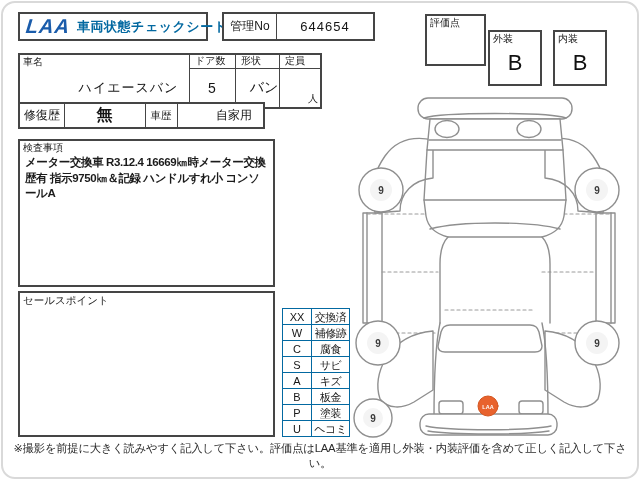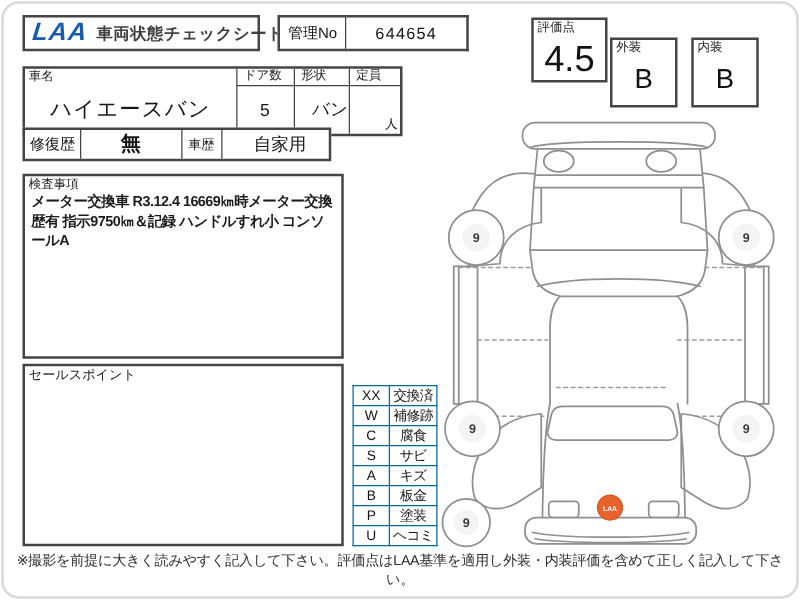--- a/index.html
+++ b/index.html
@@ -7,34 +7,34 @@
     position:relative;width:640px;height:480px;background:#fff;overflow:hidden;
     font-family:"Liberation Sans","DejaVu Sans",sans-serif;color:#151515;
   }
   .frame{position:absolute;inset:1px;border:2px solid #d9d9d9;border-radius:14px;pointer-events:none;}
   .abs{position:absolute;box-sizing:border-box;}
   .box{border:2px solid #454545;background:#fff;}
   .corner-label{position:absolute;top:1px;left:3px;font-size:10px;color:#222;line-height:12px;white-space:nowrap;}
   
   .logo-box{left:18px;top:12px;width:190px;height:29px;display:flex;align-items:center;gap:7px;padding:0 6px;}
   .logo{font-size:20px;font-weight:800;font-style:italic;letter-spacing:1px;color:#1a5cab;transform:skewX(-6deg);}
-  .sheet-title{font-size:13px;font-weight:700;color:#404040;letter-spacing:0.5px;white-space:nowrap;}
+  .sheet-title{font-size:13px;font-weight:700;color:#0369a1;letter-spacing:0.5px;white-space:nowrap;}
   .mgmt-label{left:222px;top:12px;width:56px;height:29px;display:flex;align-items:center;justify-content:center;font-size:12px;}
   .mgmt-value{left:277px;top:12px;width:98px;height:29px;display:flex;align-items:center;justify-content:center;font-size:13px;letter-spacing:1px;border-left:none;}
   .score-box{left:425px;top:14px;width:61px;height:52px;padding-left:14px;}
   .score-value{position:absolute;left:0;right:0;top:16px;text-align:center;font-size:29px;color:#111;}
   .grade-box{top:30px;width:54px;height:56px;}
   .grade-ext{left:488px;}
   .grade-int{left:553px;}
   .grade-value{position:absolute;left:0;right:0;top:18px;text-align:center;font-size:22px;color:#111;}
   
   .veh-table{left:18px;top:53px;width:304px;height:56px;}
   .vline{position:absolute;top:0;bottom:0;width:1px;background:#454545;}
   .hline{position:absolute;height:1px;background:#454545;}
-  .veh-name-value{position:absolute;left:0;top:13px;width:169px;bottom:0;display:flex;align-items:center;justify-content:center;font-size:17px;letter-spacing:1px;}
+  .veh-name-value{position:absolute;left:0;top:13px;width:169px;bottom:0;display:flex;align-items:center;justify-content:center;font-size:13px;letter-spacing:1px;padding-left:24px;}
   .col-head{position:absolute;top:0;height:13px;font-size:10px;line-height:12px;padding-left:6px;color:#222;}
   .col-val{position:absolute;top:13px;bottom:0;display:flex;align-items:center;justify-content:center;font-size:14px;}
   .capacity-unit{position:absolute;right:2px;bottom:1px;font-size:10px;}
   
   .rep-table{left:18px;top:102px;width:247px;height:27px;}
   .rep-cell{position:absolute;top:0;bottom:0;display:flex;align-items:center;justify-content:center;}
   
   .inspection-box{left:18px;top:139px;width:257px;height:148px;padding-left:20px;}
   .inspection-text{position:absolute;left:5px;right:4px;top:14px;font-size:11.5px;letter-spacing:-0.4px;line-height:1.35;font-weight:600;color:#1b1b1b;}
   .sales-box{left:18px;top:291px;width:257px;height:146px;}
@@ -55,21 +55,20 @@
 
   <div class="abs box logo-box">
     <span class="logo">LAA</span>
     <span class="sheet-title">車両状態チェックシート</span>
   </div>
   <div class="abs box mgmt-label">管理No</div>
   <div class="abs box mgmt-value">644654</div>
 
   <div class="abs box score-box">
     <span class="corner-label">評価点</span>
-    <div class="score-value">4.5</div>
   </div>
   <div class="abs box grade-box grade-ext">
     <span class="corner-label">外装</span>
     <div class="grade-value">B</div>
   </div>
   <div class="abs box grade-box grade-int">
     <span class="corner-label">内装</span>
     <div class="grade-value">B</div>
   </div>
 
@@ -89,21 +88,21 @@
     <div class="capacity-unit">人</div>
   </div>
 
   <div class="abs box rep-table">
     <div class="vline" style="left:44px"></div>
     <div class="vline" style="left:125px"></div>
     <div class="vline" style="left:157px"></div>
     <div class="rep-cell" style="left:0;width:44px;font-size:12px">修復歴</div>
     <div class="rep-cell" style="left:44px;width:81px;font-size:16px;font-weight:600">無</div>
     <div class="rep-cell" style="left:125px;width:32px;font-size:10.5px">車歴</div>
-    <div class="rep-cell" style="left:159px;width:90px;font-size:14px">自家用</div>
+    <div class="rep-cell" style="left:169px;width:90px;font-size:12px">自家用</div>
   </div>
 
   <div class="abs box inspection-box">
     <span class="corner-label">検査事項</span>
     <div class="inspection-text">メーター交換車 R3.12.4 16669㎞時メーター交換歴有 指示9750㎞＆記録 ハンドルすれ小 コンソールA</div>
   </div>
 
   <div class="abs box sales-box">
     <span class="corner-label" style="font-size:10.5px">セールスポイント</span>
     <div></div>

